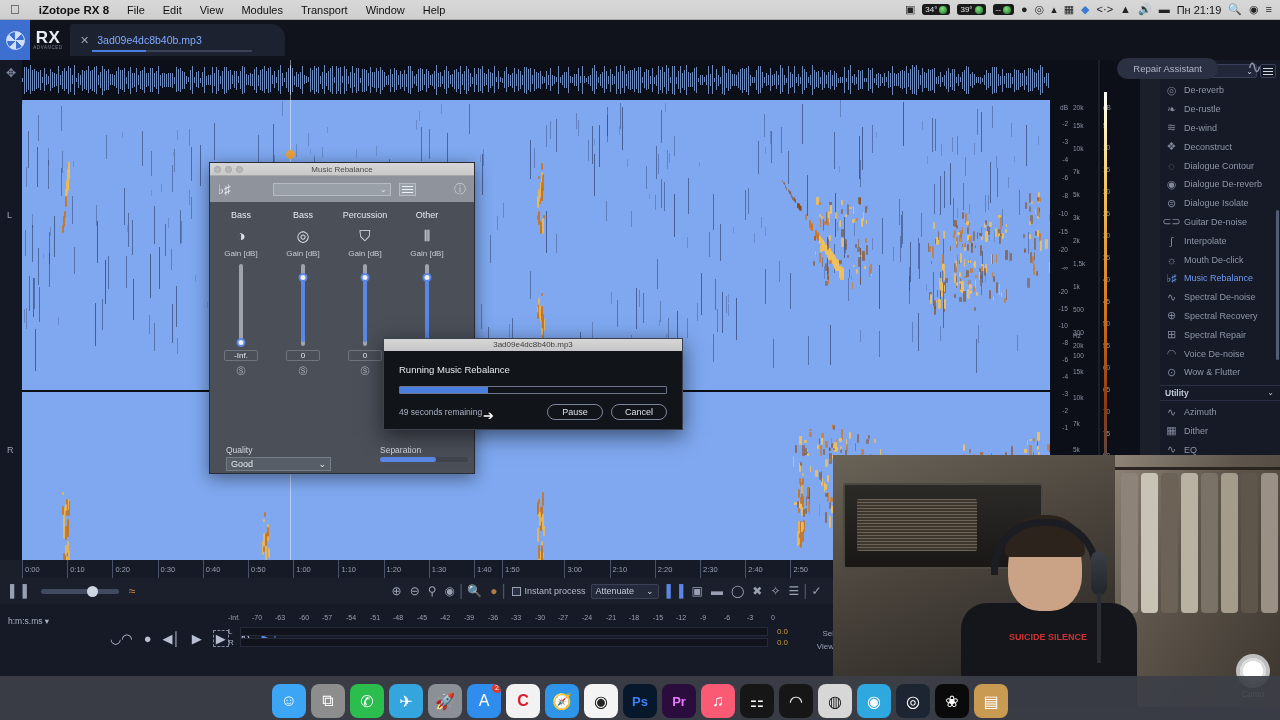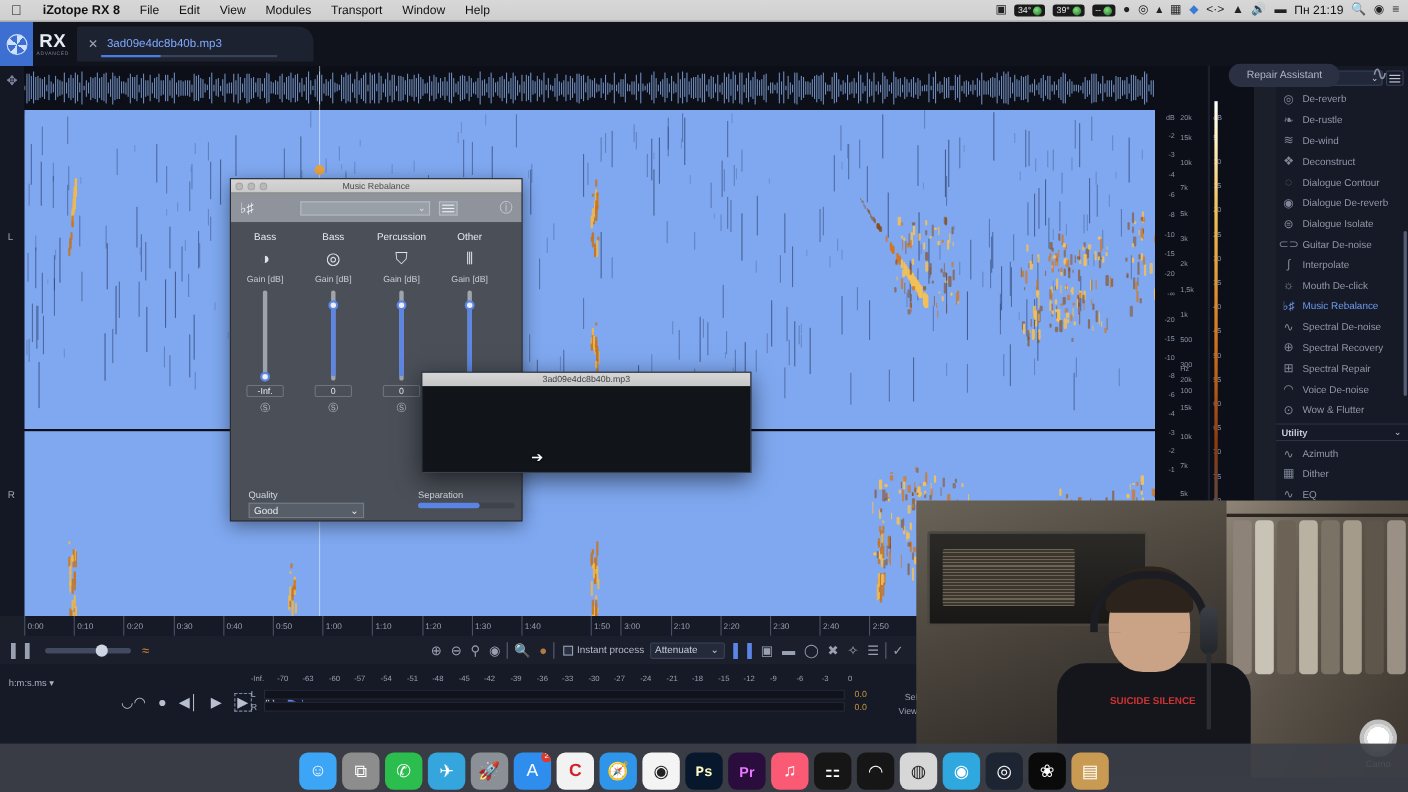--- a/index.html
+++ b/index.html
@@ -2232,21 +2232,21 @@
       <span class="rtick" style="left: 45.2px;">0:10</span>
       <span class="rtick" style="left: 90.4px;">0:20</span>
       <span class="rtick" style="left: 135.6px;">0:30</span>
       <span class="rtick" style="left: 180.8px;">0:40</span>
       <span class="rtick" style="left: 226px;">0:50</span>
       <span class="rtick" style="left: 271.2px;">1:00</span>
       <span class="rtick" style="left: 316.4px;">1:10</span>
       <span class="rtick" style="left: 361.6px;">1:20</span>
       <span class="rtick" style="left: 406.8px;">1:30</span>
       <span class="rtick" style="left: 452px;">1:40</span>
-      <span class="rtick" style="left: 515px;">1:50</span>
+      <span class="rtick" style="left: 480px;">1:50</span>
       <span class="rtick" style="left: 542.4px;">3:00</span>
       <span class="rtick" style="left: 587.6px;">2:10</span>
       <span class="rtick" style="left: 632.8px;">2:20</span>
       <span class="rtick" style="left: 678px;">2:30</span>
       <span class="rtick" style="left: 723.2px;">2:40</span>
       <span class="rtick" style="left: 768.4px;">2:50</span>
       <span class="rtick" style="left: 813.6px;">3:00</span>
       <span class="rtick" style="left: 858.8px;">3:10</span>
       <span class="rtick" style="left: 904px;">3:20</span>
       <span class="rtick" style="left: 949.2px;">3:30</span>
@@ -2439,20 +2439,33 @@
         <div class="lb">Separation</div>
         <div class="bar">
             <i></i>
           </div>
       </div>
     </div>
   </div>
 
   <div id="progwin">
     <div id="prog-title">3ad09e4dc8b40b.mp3</div>
+    <div id="prog-body">
+      <div id="prog-label">Running Music Rebalance</div>
+      <div id="prog-track">
+          <div id="prog-fill" style="width: 33%;"></div>
+        </div>
+      <div id="prog-bottom">
+        <span id="prog-rem">49 seconds remaining</span>
+        <span id="prog-btns">
+          <span class="dbtn">Pause</span>
+          <span class="dbtn">Cancel</span>
+        </span>
+      </div>
+    </div>
   </div>
   <div id="mousecursor">➔</div>
 
   <div id="webcam">
     <div class="wc-closet">
       <div class="wc-rack"></div>
       <div class="wc-cloth" style="left:6px;background:#8d8378"></div>
       <div class="wc-cloth" style="left:26px;background:#c9c3b6"></div>
       <div class="wc-cloth" style="left:46px;background:#6d6256"></div>
       <div class="wc-cloth" style="left:66px;background:#b9b1a2"></div>
@@ -2505,21 +2518,21 @@
       <div class="dicon" style="background: rgb(242, 242, 242);">
         <span style="color: rgb(212, 32, 44); font-weight: bold;">C</span>
       </div>
       <div class="dicon" style="background: rgb(46, 149, 232);">
         <span style="color: rgb(255, 255, 255);">🧭</span>
       </div>
       <div class="dicon" style="background: rgb(244, 244, 244);">
         <span style="color: rgb(34, 34, 34);">◉</span>
       </div>
       <div class="dicon" style="background: rgb(8, 24, 44);">
-        <span style="color: #fef9c3; font-weight: bold; font-size: 13px; font-family: Liberation Mono, monospace;">Ps</span>
+        <span style="color: #3b82f6; font-weight: bold; font-size: 13px;">Ps</span>
       </div>
       <div class="dicon" style="background: rgb(42, 12, 61);">
         <span style="color: rgb(234, 119, 255); font-weight: bold; font-size: 13px;">Pr</span>
       </div>
       <div class="dicon" style="background: rgb(251, 90, 116);">
         <span style="color: rgb(255, 255, 255);">♫</span>
       </div>
       <div class="dicon" style="background: rgb(22, 22, 22);">
         <span style="color: rgb(255, 255, 255);">⚏</span>
       </div>

